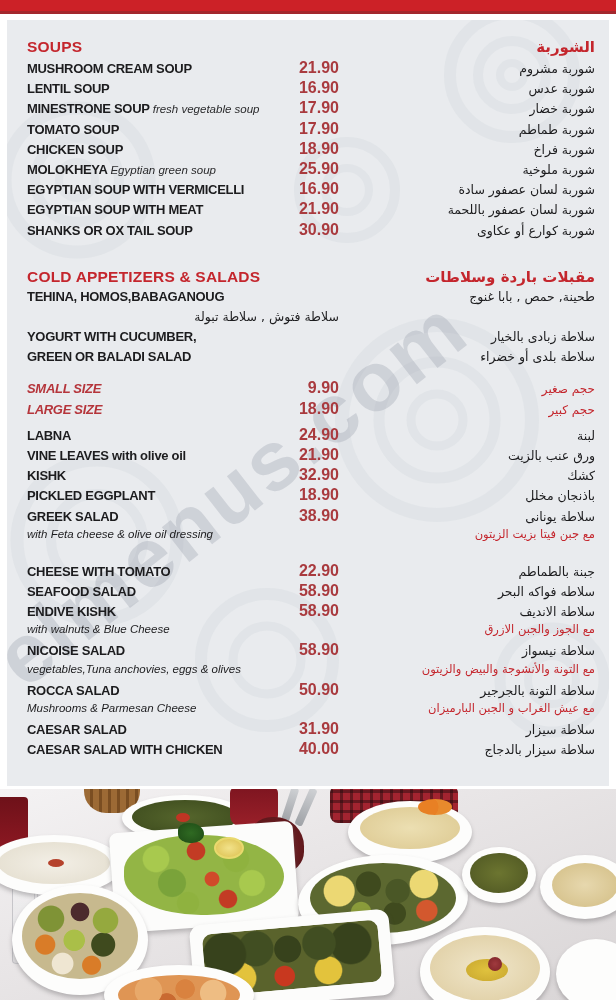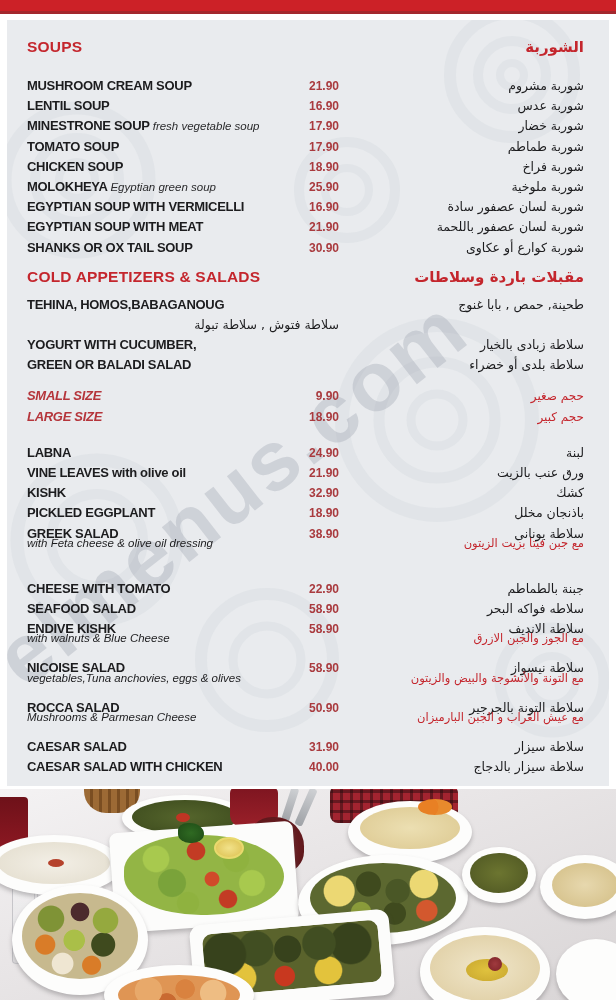--- a/index.html
+++ b/index.html
@@ -22,41 +22,41 @@
   .swirls { position:absolute; left:0; top:0; width:602px; height:766px; }
   .watermark {
     position:absolute; left:-30px; top:610px;
     font-size:84px; font-weight:bold; letter-spacing:3px;
     color:rgba(146,152,164,0.30);
     transform:rotate(-38deg); transform-origin:0 0;
     white-space:nowrap; pointer-events:none;
   }
   .menu {
     position:absolute; left:0; top:0; width:602px; height:748px;
-    padding:15px 25px 0 20px;
+    padding:15px 14px 0 20px;
   }
   .row {
     display:grid; grid-template-columns:minmax(0,240px) 72px 1fr;
     align-items:baseline; height:20.2px;
   }
   .row.hdr { height:24px; align-items:center; }
   .row.desc { height:19px; }
   .row.gap { height:16px; }
   .sec2 { margin-top:24px; }
   .h-en { font-size:15.5px; font-weight:bold; color:#c4262d; letter-spacing:0.2px; white-space:nowrap; }
   .h-ar {
     grid-column:3; font-size:15px; font-weight:bold; color:#c4262d;
     text-align:right; direction:rtl; font-family:"DejaVu Sans", sans-serif;
   }
   .nm {
     font-size:13px; font-weight:bold; color:#1c1c1e;
     letter-spacing:-0.3px; white-space:nowrap; overflow:visible;
   }
   .nm .note { font-weight:normal; font-style:italic; font-size:11.5px; letter-spacing:0; color:#2a2a2c; }
-  .pr { font-size:12px; font-weight:bold; color:#a93a3e; text-align:right; white-space:nowrap;margin-top:20px; }
+  .pr { font-size:16px; font-weight:bold; color:#a93a3e; text-align:right; white-space:nowrap; }
   .ar {
     font-size:12.5px; color:#1c1c1e; text-align:right; direction:rtl;
     font-family:"DejaVu Sans", sans-serif; white-space:nowrap;
   }
   .row.size .nm { color:#b5353b; font-style:italic;margin-top:12px; }
   .row.size .ar { color:#c4262d; font-size:12px; }
   .row.desc .nm { font-weight:normal; font-style:italic; font-size:11.5px; letter-spacing:0; }
   .row.desc .ar { color:#c4262d; font-size:11.5px; }
 
   

